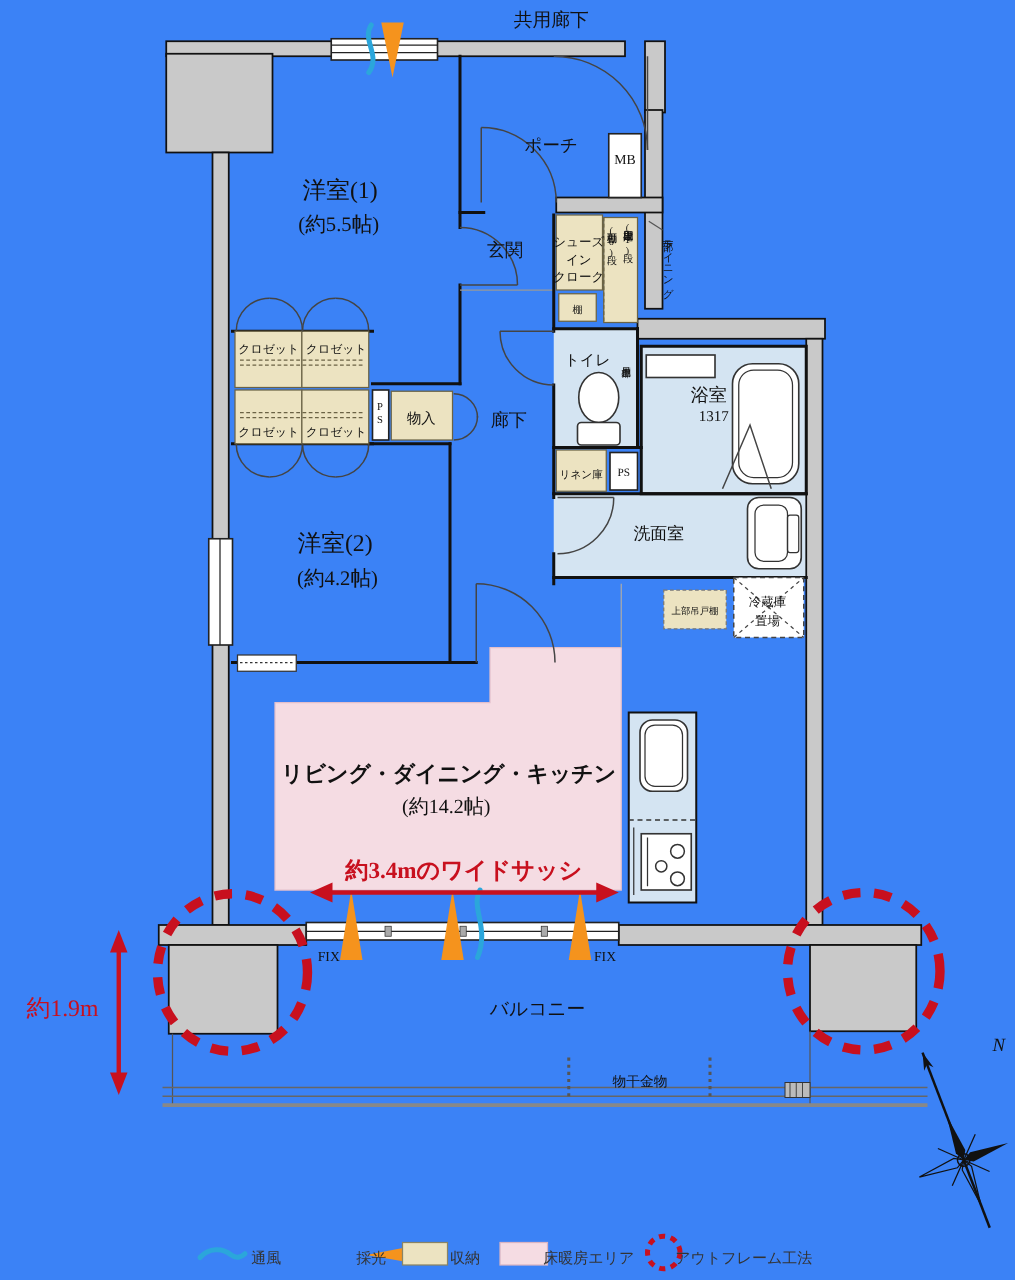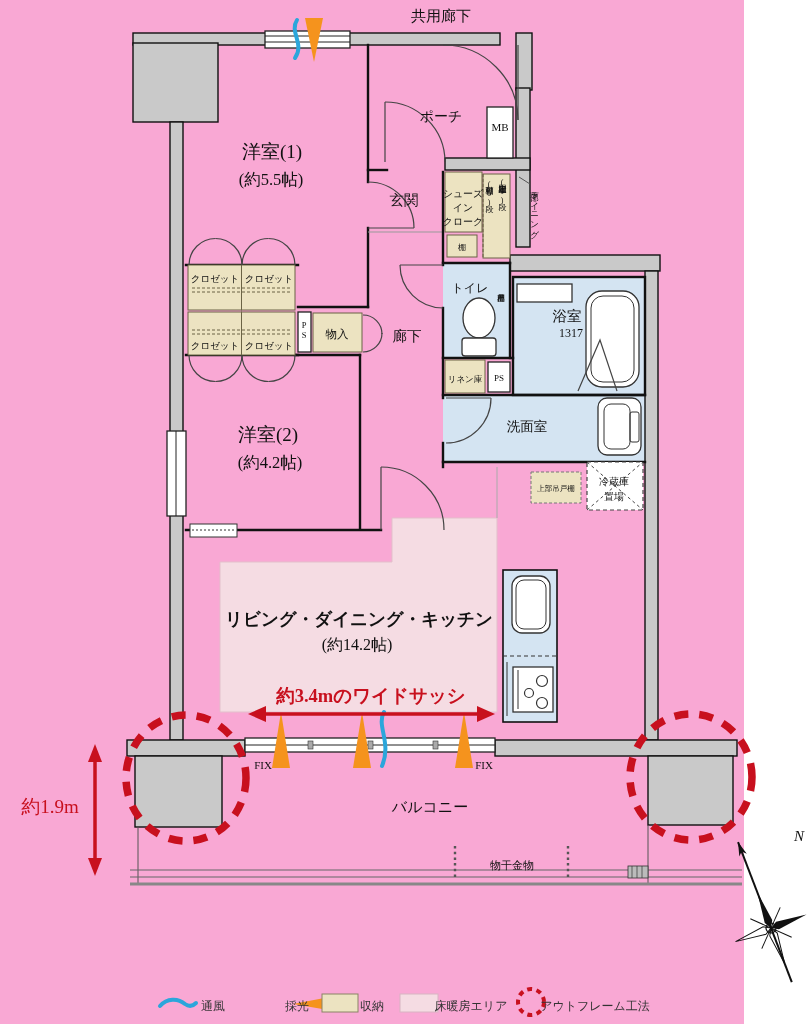--- a/index.html
+++ b/index.html
@@ -1,16 +1,16 @@
 <!DOCTYPE html>
 <html><head>
 <meta charset="utf-8">
 <style>
   html,body{margin:0;padding:0;background:#ffffff}
-  .stage{width:744px;height:1024px;position:relative;background:#f9a8d4}
+  .stage{width:812px;height:1024px;position:relative;background:#3b82f6}
   svg{display:block}
   text{font-family:"Liberation Serif","DejaVu Serif",serif;fill:#111}
   .w{fill:#c9c9c9;stroke:#111;stroke-width:1.4}
   .bl{stroke:#111;stroke-width:2.4;fill:none;stroke-linecap:square}
   .thin{stroke:#555;stroke-width:1;fill:none}
   .arc{stroke:#444;stroke-width:1.2;fill:none}
   .beige{fill:#ece3c1;stroke:#6b6345;stroke-width:1}
   .blue{fill:#d4e4f2}
   .whitebox{fill:#fff;stroke:#222;stroke-width:1.3}
   .fixt{fill:#fff;stroke:#333;stroke-width:1.3}

